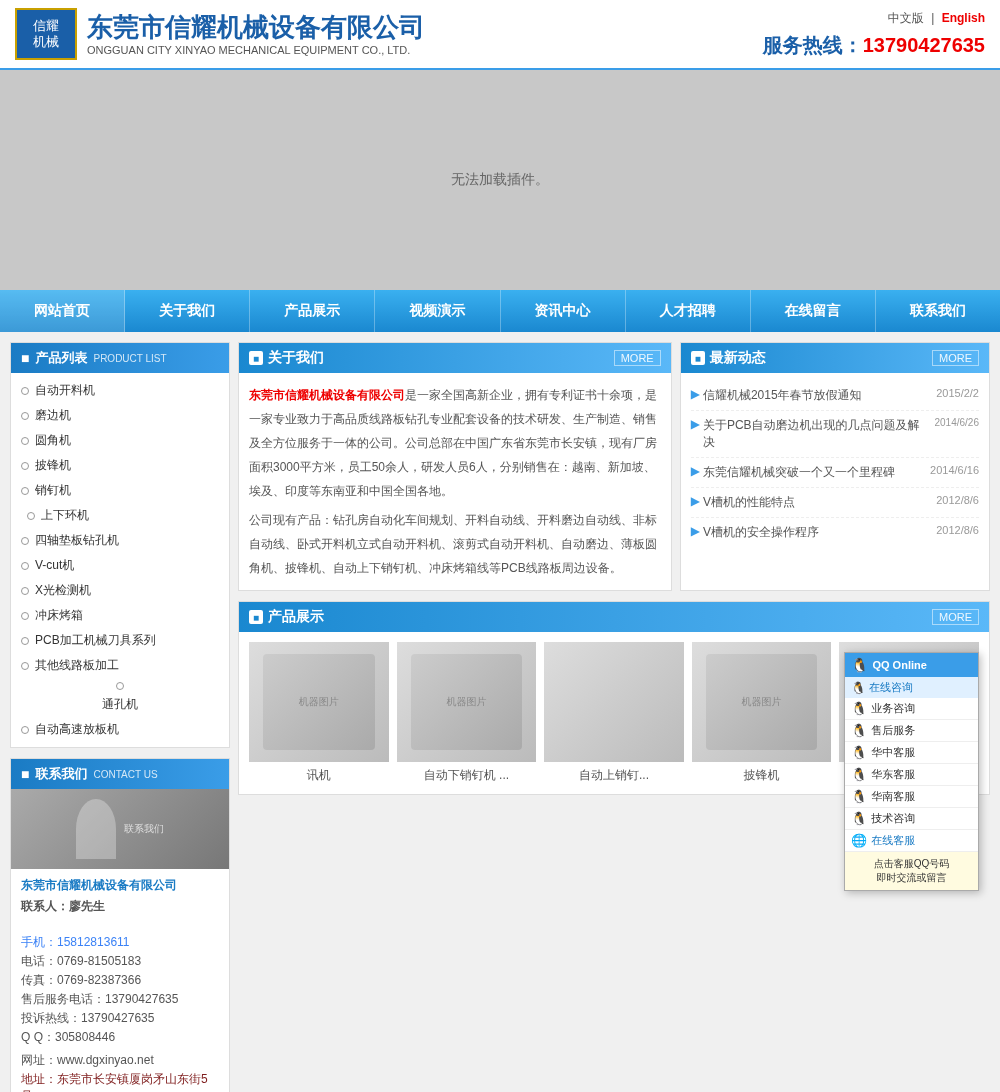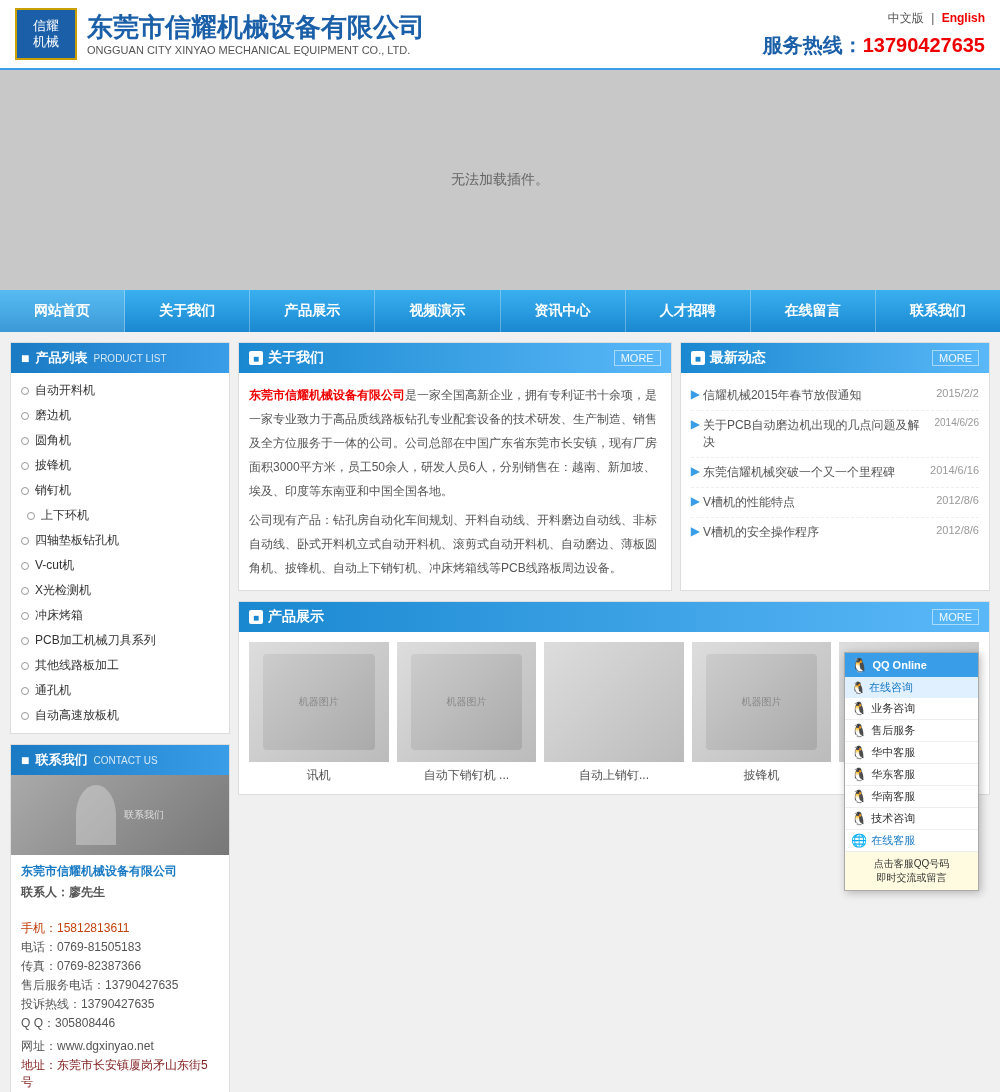--- a/index.html
+++ b/index.html
@@ -97,21 +97,21 @@
           <span>冲床烤箱</span>
         </div>
         <div style="padding:4px 10px; display:flex; align-items:center; gap:6px; cursor:pointer; color:#333;">
           <span style="width:8px; height:8px; border:1px solid #999; border-radius:50%; display:inline-block; flex-shrink:0;"></span>
           <span>PCB加工机械刀具系列</span>
         </div>
         <div style="padding:4px 10px; display:flex; align-items:center; gap:6px; cursor:pointer; color:#333;">
           <span style="width:8px; height:8px; border:1px solid #999; border-radius:50%; display:inline-block; flex-shrink:0;"></span>
           <span>其他线路板加工</span>
         </div>
-        <div style="padding:4px 10px; display:flex; align-items:center; gap:6px; cursor:pointer; color:#333;">
+        <div style="padding:4px 10px; display:flex; align-items:center; gap:6px; cursor:pointer; color:#333;flex-direction:column;">
           <span style="width:8px; height:8px; border:1px solid #999; border-radius:50%; display:inline-block; flex-shrink:0;"></span>
           <span>通孔机</span>
         </div>
         <div style="padding:4px 10px; display:flex; align-items:center; gap:6px; cursor:pointer; color:#333;">
           <span style="width:8px; height:8px; border:1px solid #999; border-radius:50%; display:inline-block; flex-shrink:0;"></span>
           <span>自动高速放板机</span>
         </div>
       </div>
     </div>
 
@@ -124,21 +124,21 @@
       <div style="width:100%; height:80px; background:linear-gradient(135deg, #aaa 0%, #777 100%); display:flex; align-items:center; justify-content:center; overflow:hidden;">
 
         <div style="display:flex; align-items:center; gap:8px;">
           <div style="width:40px; height:60px; background:rgba(255,255,255,0.3); border-radius:50% 50% 0 0;"></div>
           <div style="color:#fff; font-size:10px; opacity:0.7;">联系我们</div>
         </div>
       </div>
       <div style="padding:8px 10px;">
         <div style="color:#1a7bc4; font-weight:bold; font-size:12px; margin-bottom:4px;">东莞市信耀机械设备有限公司</div>
         <div style="margin-bottom:19px; color:#555; font-size:12px;font-weight:bold;"><span>联系人：</span><span>廖先生</span></div>
-        <div style="margin-bottom:2px; color:#c2410c; font-size:12px;"><span>手机：</span><span>15812813611</span></div>
+        <div style="margin-bottom:2px; color:#3b82f6; font-size:12px;"><span>手机：</span><span>15812813611</span></div>
         <div style="margin-bottom:2px; color:#555; font-size:12px;"><span>电话：</span><span>0769-81505183</span></div>
         <div style="margin-bottom:2px; color:#555; font-size:12px;"><span>传真：</span><span>0769-82387366</span></div>
         <div style="margin-bottom:2px; color:#555; font-size:12px;"><span>售后服务电话：</span><span>13790427635</span></div>
         <div style="margin-bottom:2px; color:#555; font-size:12px;"><span>投诉热线：</span><span>13790427635</span></div>
         <div style="margin-bottom:6px; color:#555; font-size:12px;"><span>Q Q：</span><span>305808446</span></div>
         <div style="margin-bottom:2px; color:#555; font-size:12px;"><span>网址：</span><span>www.dgxinyao.net</span></div>
         <div style="margin-bottom:2px; color:#7f1d1d; font-size:12px;"><span>地址：</span><span>东莞市长安镇厦岗矛山东街5号</span></div>
       </div>
     </div>
   </div>

